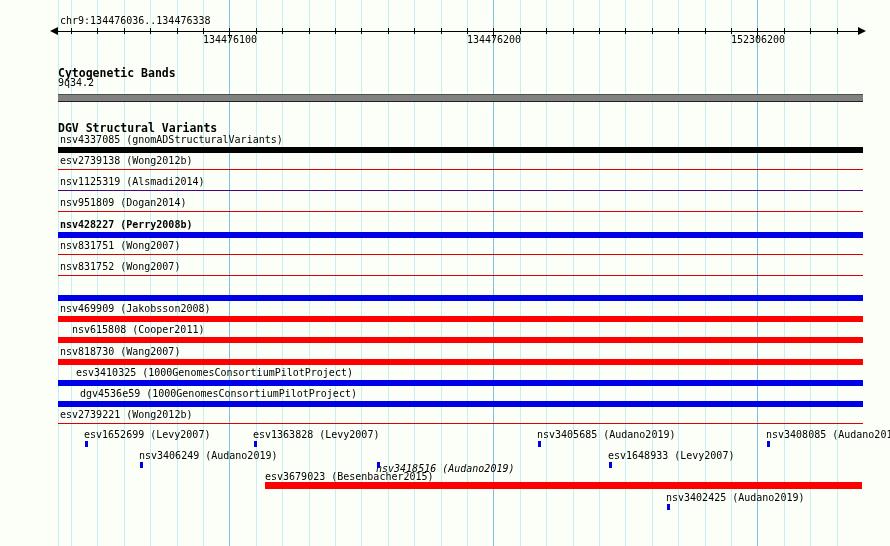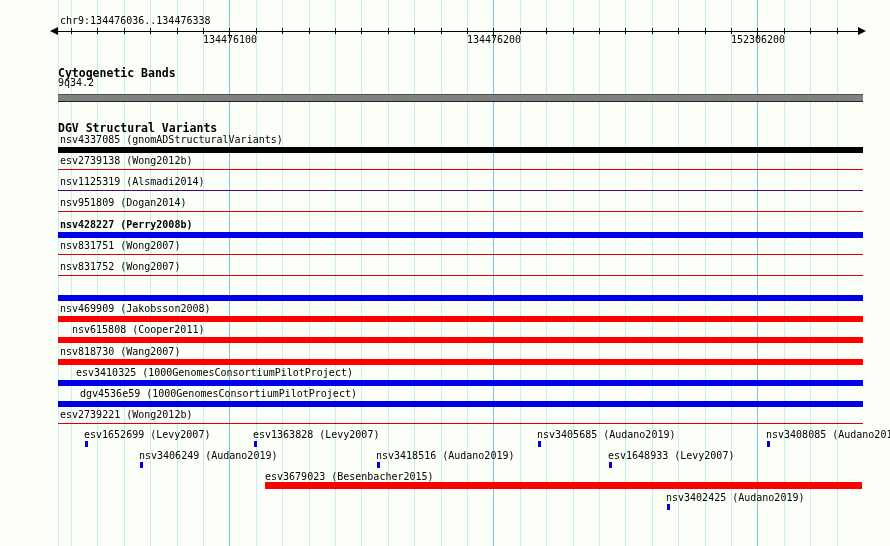--- a/index.html
+++ b/index.html
@@ -137,21 +137,21 @@
       <div class="txt" style="left: 84px; top: 430px;">esv1652699 (Levy2007)</div>
       <div class="bar" style="left: 85px; top: 441px; width: 3px; height: 6px; background: rgb(0, 0, 232);"></div>
       <div class="txt" style="left: 253px; top: 430px;">esv1363828 (Levy2007)</div>
       <div class="bar" style="left: 254px; top: 441px; width: 3px; height: 6px; background: rgb(0, 0, 232);"></div>
       <div class="txt" style="left: 537px; top: 430px;">nsv3405685 (Audano2019)</div>
       <div class="bar" style="left: 538px; top: 441px; width: 3px; height: 6px; background: rgb(0, 0, 232);"></div>
       <div class="txt" style="left: 766px; top: 430px;">nsv3408085 (Audano2019)</div>
       <div class="bar" style="left: 767px; top: 441px; width: 3px; height: 6px; background: rgb(0, 0, 232);"></div>
       <div class="txt" style="left: 139px; top: 451px;">nsv3406249 (Audano2019)</div>
       <div class="bar" style="left: 140px; top: 462px; width: 3px; height: 6px; background: rgb(0, 0, 232);"></div>
-      <div class="txt" style="left: 376px; top: 451px;">nsv3418516 (Audano2019)</div>
+      <div class="txt" style="left: 376px; top: 464px; font-style: italic;">nsv3418516 (Audano2019)</div>
       <div class="bar" style="left: 377px; top: 462px; width: 3px; height: 6px; background: rgb(0, 0, 232);"></div>
       <div class="txt" style="left: 608px; top: 451px;">esv1648933 (Levy2007)</div>
       <div class="bar" style="left: 609px; top: 462px; width: 3px; height: 6px; background: rgb(0, 0, 232);"></div>
       <div class="txt" style="left: 265px; top: 472px;">esv3679023 (Besenbacher2015)</div>
       <div class="bar" style="left: 265px; width: 597px; top: 482px; height: 7px; background: rgb(255, 0, 0);"></div>
       <div class="txt" style="left: 666px; top: 493px;">nsv3402425 (Audano2019)</div>
       <div class="bar" style="left: 667px; top: 504px; width: 3px; height: 6px; background: rgb(0, 0, 232);"></div>
     </div>
 </div>
 

